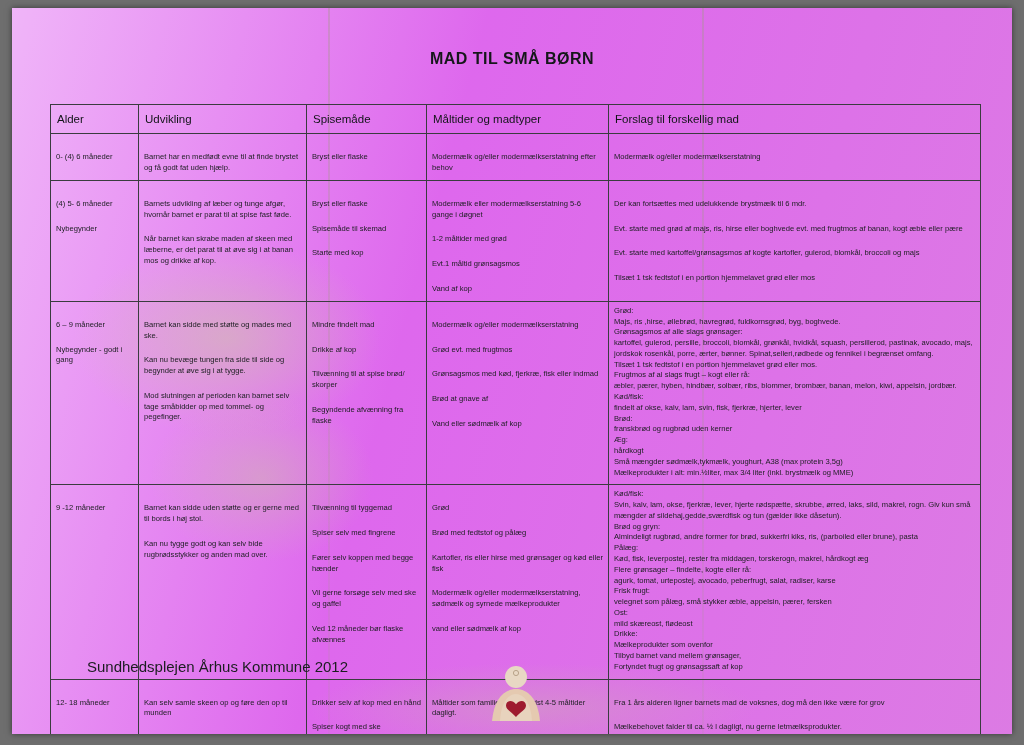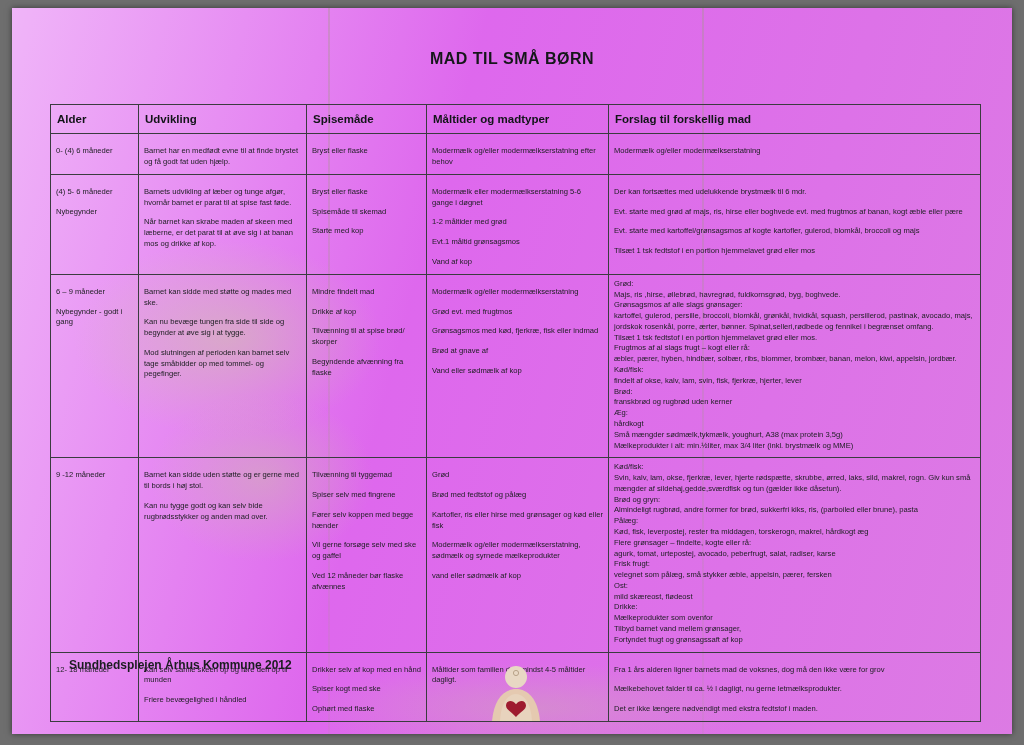--- a/index.html
+++ b/index.html
@@ -75,43 +75,42 @@
     border: 1px solid #3a3c3f;
     vertical-align: top;
     padding: 4px 5px 6px 5px;
     font-size: 7.6px;
     line-height: 1.42;
     color: #1b1d20;
     text-align: left;
   }
   table.grid th {
     font-size: 11.5px;
-    font-weight: bold;
+    font-weight: normal;
     padding: 6px 6px;
     vertical-align: middle;
     color: #121418;
   }
   .c1 { width: 88px; }
   .c2 { width: 168px; }
   .c3 { width: 120px; }
   .c4 { width: 182px; }
   .c5 { width: 372px; }
 
-  td p { margin: 8px 0 9px 0; }
+  td p { margin: 14px 0 9px 0; }
   td p:last-child { margin-bottom: 0; }
   .b { font-weight: normal; }
 
   .footer {
     position: absolute;
-    left: 57px;
+    left: 75px;
     top: 650px;
-    font-size: 12px;
+    font-size: 15px;
     color: #1b1d20;
     z-index: 5;
-    font-weight: bold;
   }
   .logo {
     position: absolute;
     left: 466px;
     top: 655px;
     width: 76px;
     height: 62px;
     z-index: 5;
   }
   .cell-lines span { display: block; }

